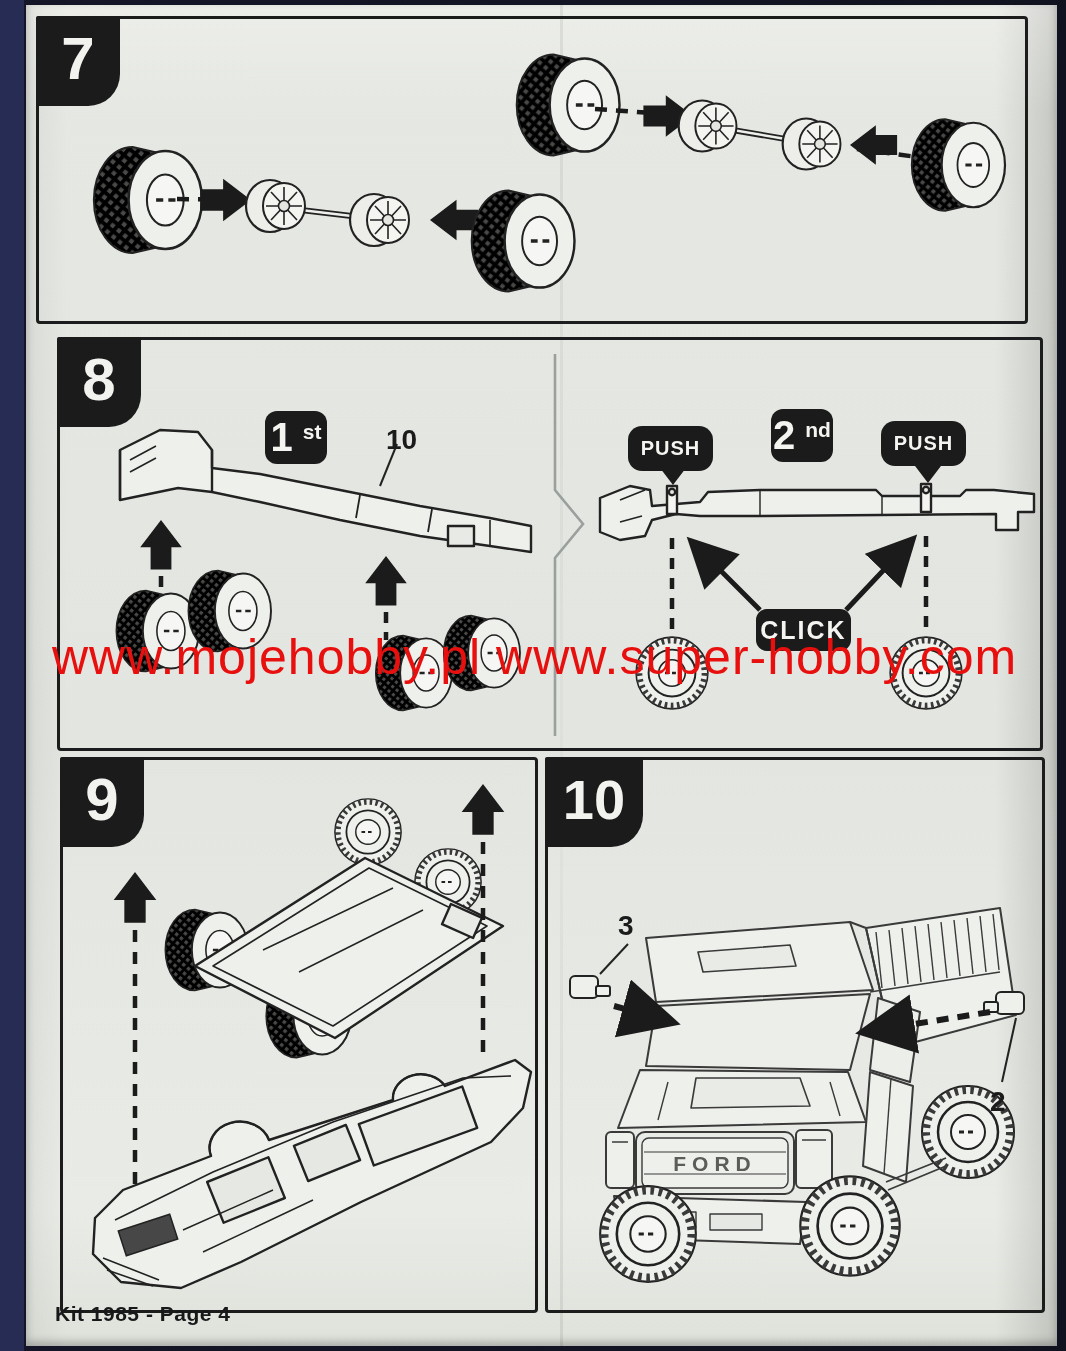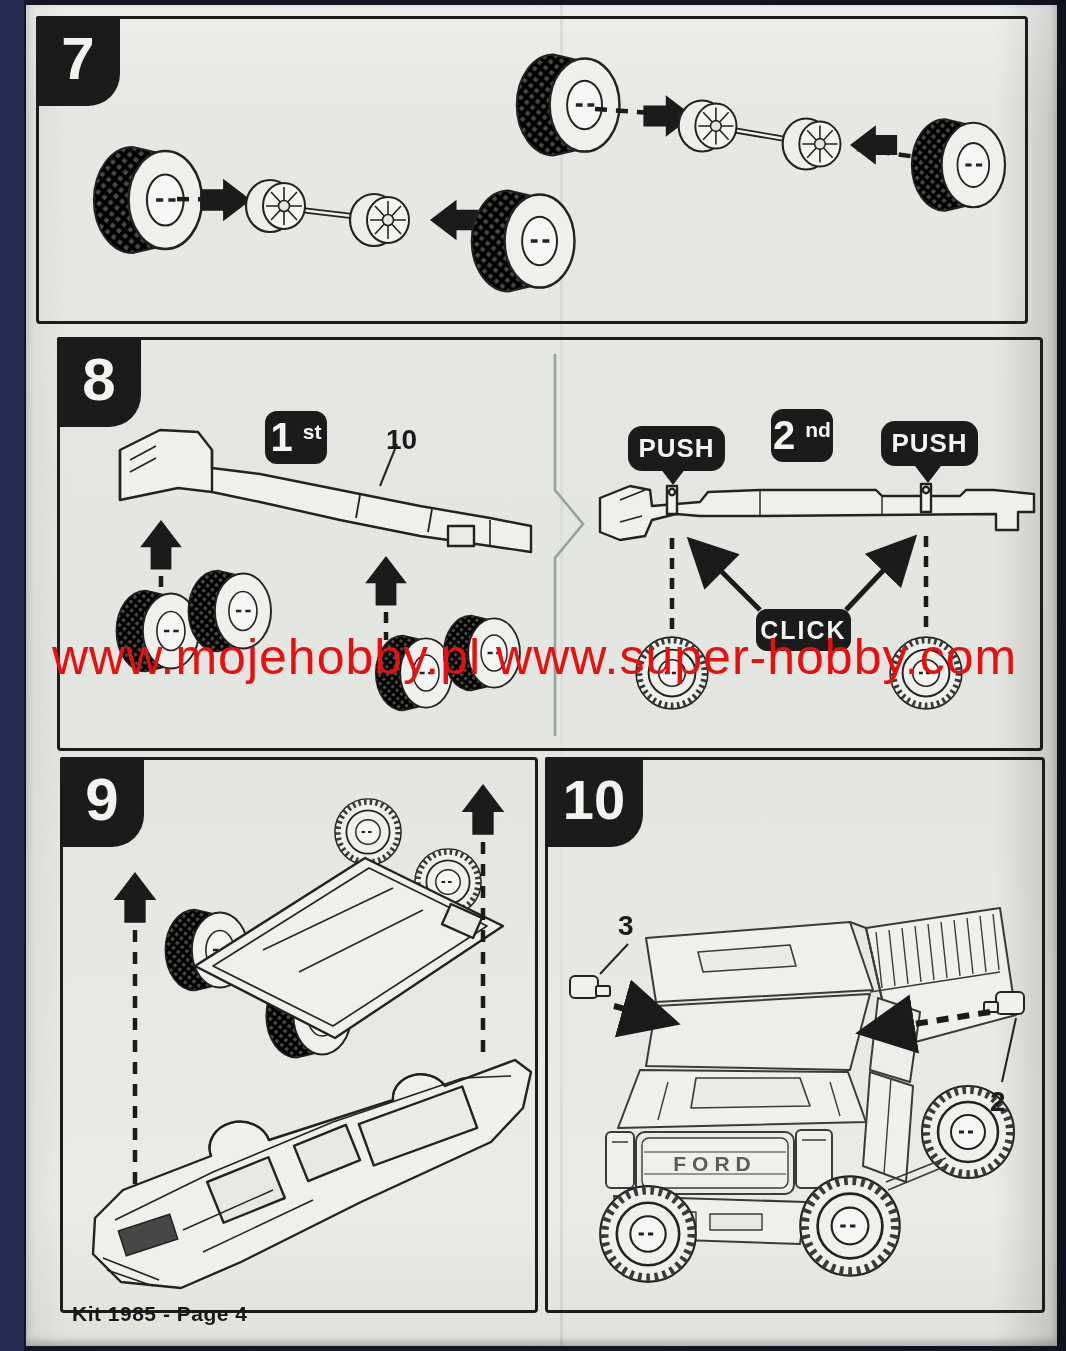--- a/index.html
+++ b/index.html
@@ -25,32 +25,32 @@
     position:absolute;top:-3px;left:-3px;width:84px;height:90px;
     background:#1b1b1b;color:#f2f2ef;font-weight:bold;font-size:60px;
     display:flex;align-items:center;justify-content:center;
     border-radius:2px 2px 32px 2px;z-index:6;padding-bottom:6px;box-sizing:border-box;
   }
   .num-badge.wide{width:98px;font-size:56px;}
   .pill{
     position:absolute;background:#1b1b1b;color:#f4f4f1;font-weight:bold;
     display:flex;align-items:center;justify-content:center;z-index:6;
   }
-  .pill.push{width:97px;height:45px;font-size:26px;letter-spacing:1px;border-radius:14px;}
+  .pill.push{width:85px;height:45px;font-size:20px;letter-spacing:1px;border-radius:14px;}
   .pill.ord{width:62px;height:53px;font-size:40px;border-radius:12px;}
   .pill.ord sup{font-size:21px;line-height:1;margin-left:10px;transform:translateY(-6px);}
   .pill.click{width:95px;height:42px;font-size:25px;letter-spacing:2px;border-radius:11px;}
   .part-label{position:absolute;font-weight:bold;font-size:28px;color:#1b1b1b;z-index:6;}
   .art{position:absolute;left:0;top:0;width:100%;height:100%;z-index:2;}
   .watermark{
     position:absolute;left:52px;top:628px;z-index:40;white-space:nowrap;
     font-size:50px;letter-spacing:1px;font-weight:400;
   }
   .footer{
-    position:absolute;left:72px;top:1302px;z-index:5;
+    position:absolute;left:55px;top:1302px;z-index:5;
     font-weight:bold;font-size:21px;color:#17181a;letter-spacing:.5px;
   }
   svg text{font-family:"Liberation Sans", sans-serif;}
 </style>
 </head>
 <body>
 
 <svg width="0" height="0" style="position:absolute" aria-hidden="true">
   <defs>
     <pattern id="tread" width="8" height="8" patternUnits="userSpaceOnUse" patternTransform="rotate(40)">

